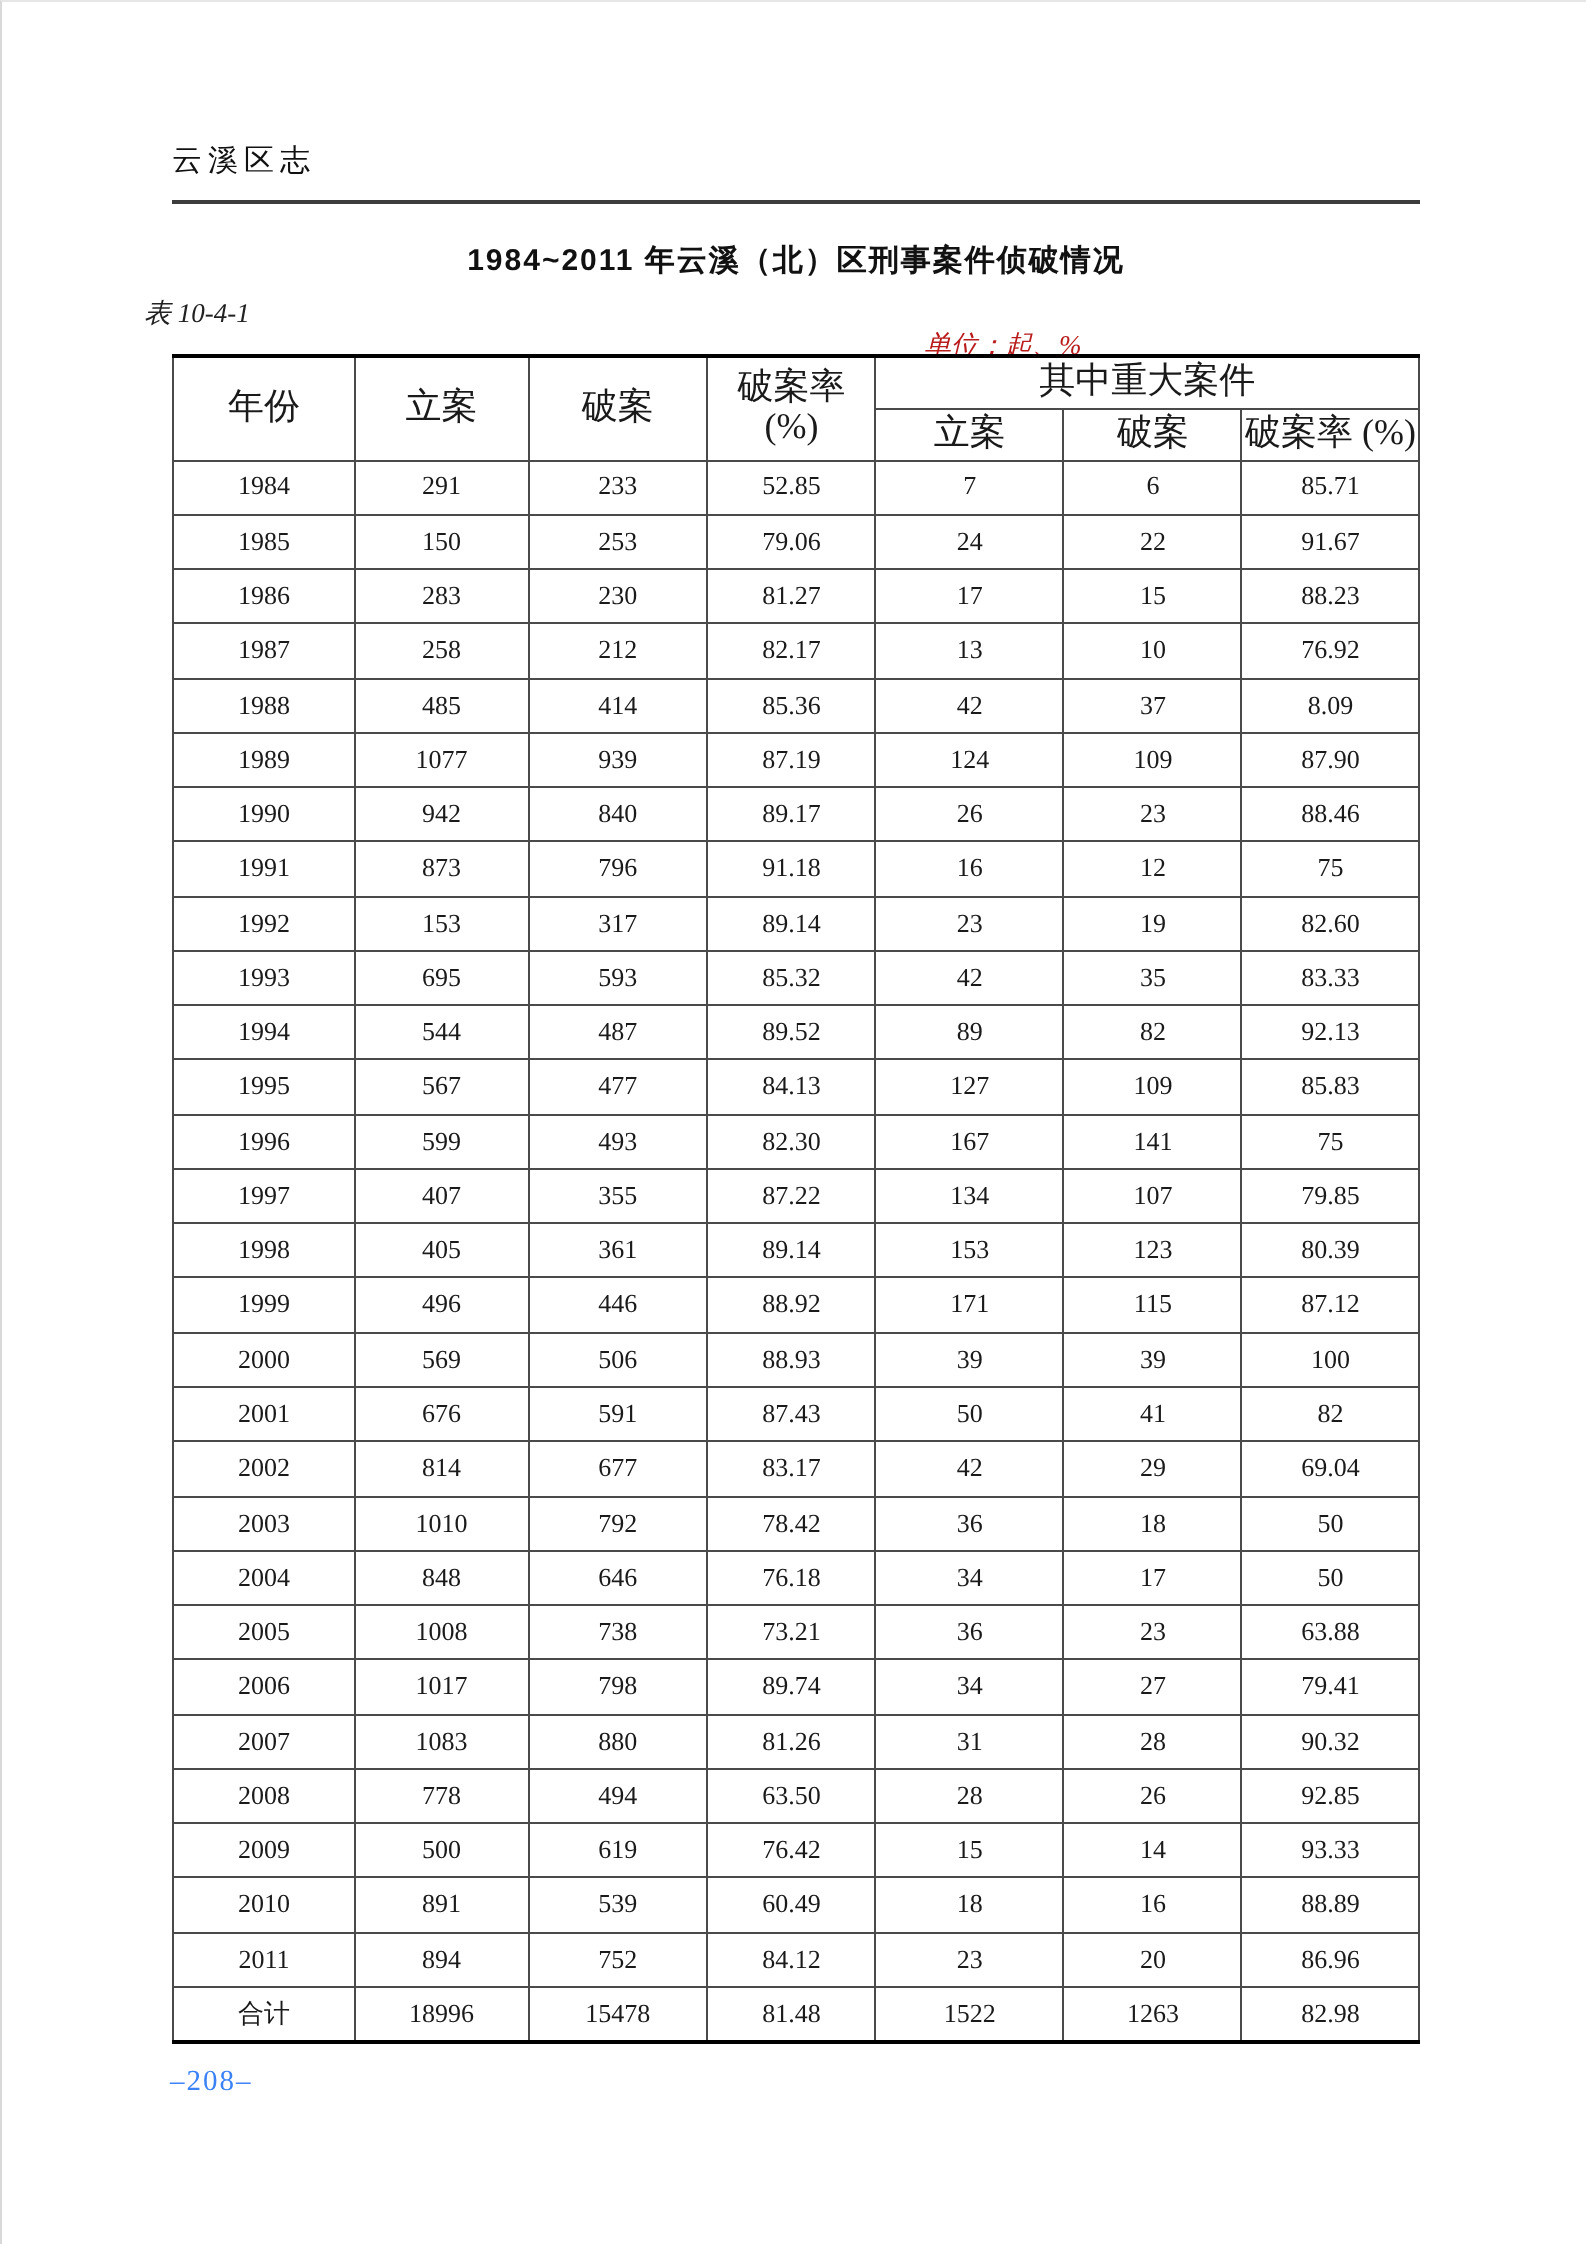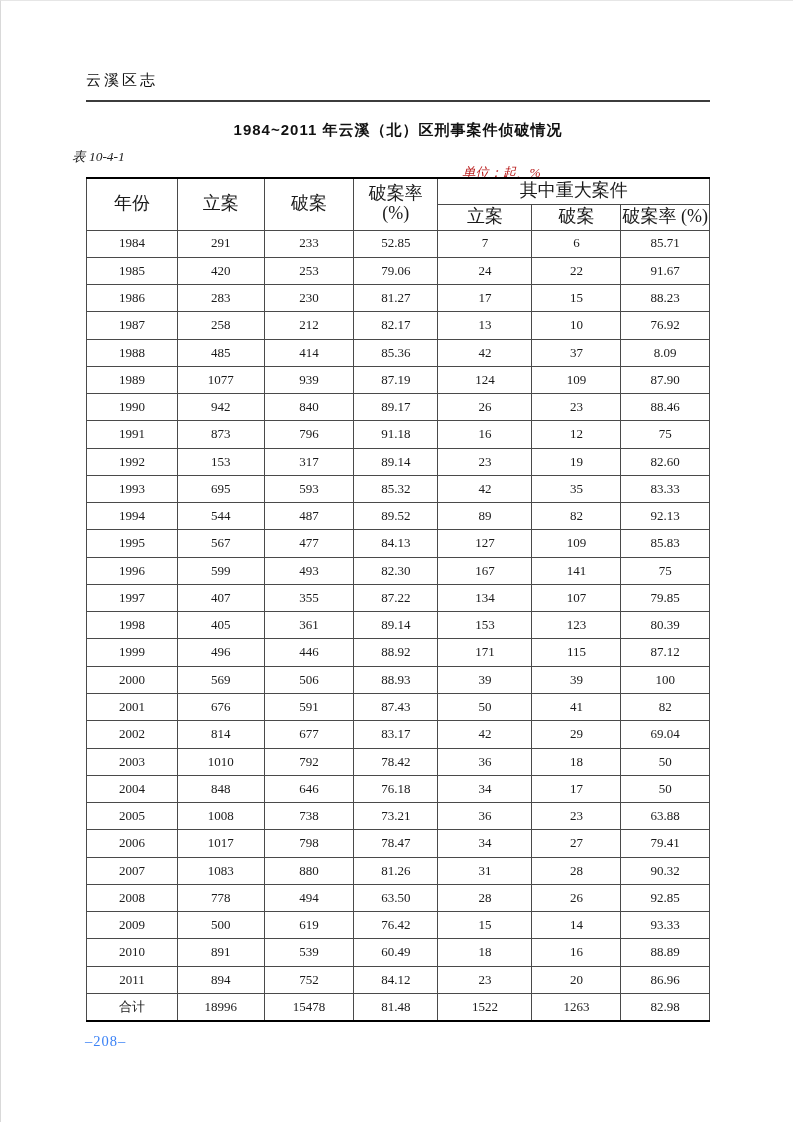--- a/index.html
+++ b/index.html
@@ -114,21 +114,21 @@
           <td>1984</td>
           <td>291</td>
           <td>233</td>
           <td>52.85</td>
           <td>7</td>
           <td>6</td>
           <td>85.71</td>
         </tr>
         <tr>
           <td>1985</td>
-          <td>420</td>
+          <td>150</td>
           <td>253</td>
           <td>79.06</td>
           <td>24</td>
           <td>22</td>
           <td>91.67</td>
         </tr>
         <tr>
           <td>1986</td>
           <td>283</td>
           <td>230</td>
@@ -305,21 +305,21 @@
           <td>738</td>
           <td>73.21</td>
           <td>36</td>
           <td>23</td>
           <td>63.88</td>
         </tr>
         <tr>
           <td>2006</td>
           <td>1017</td>
           <td>798</td>
-          <td>78.47</td>
+          <td>89.74</td>
           <td>34</td>
           <td>27</td>
           <td>79.41</td>
         </tr>
         <tr>
           <td>2007</td>
           <td>1083</td>
           <td>880</td>
           <td>81.26</td>
           <td>31</td>

